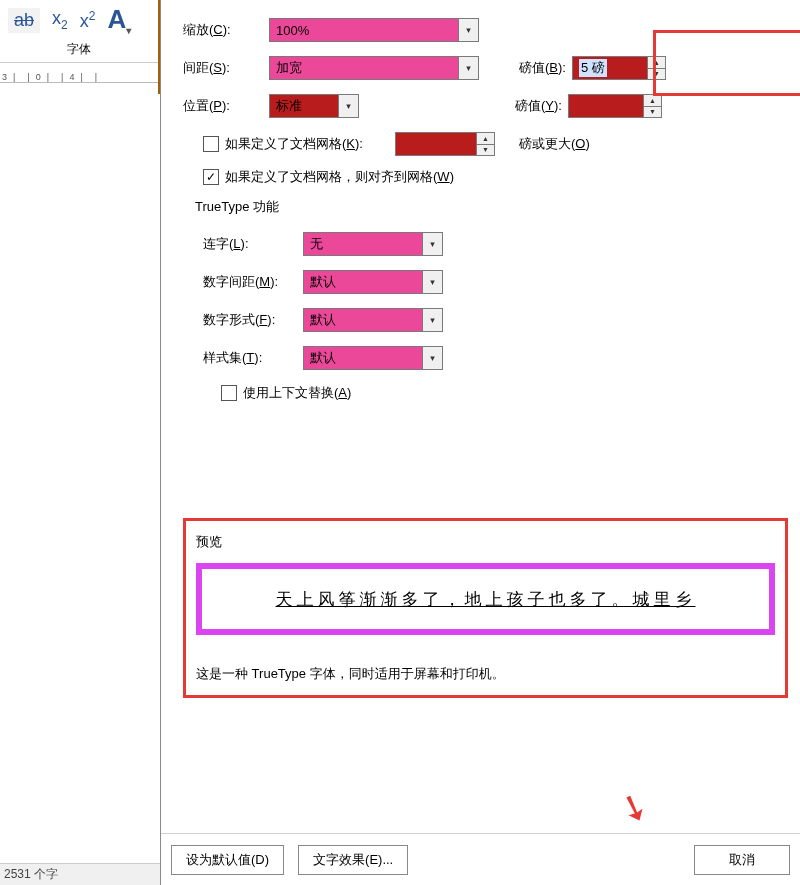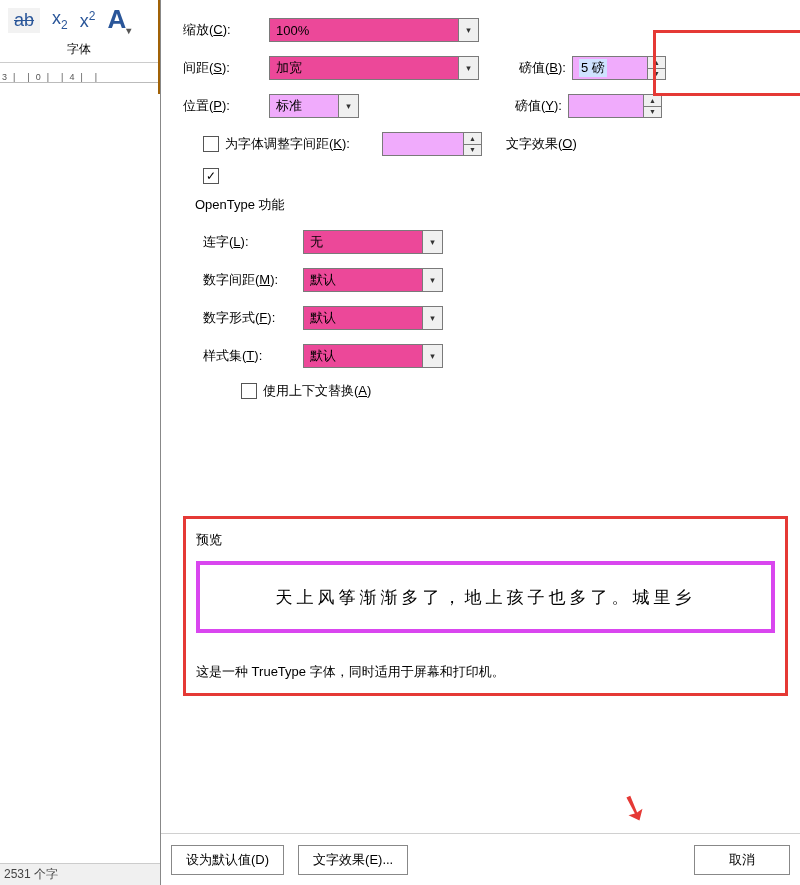--- a/index.html
+++ b/index.html
@@ -103,21 +103,21 @@
 
   .field {
     border:1px solid #7a7a7a;
     background:#ec4899;
     height:24px;
     font-size:13px;
     padding:2px 6px;
     display:flex;
     align-items:center;
   }
-  .field.white { background:#f0abfc; }
+  .field.white { background:#b91c1c; }
   .combo {
     display:flex;
     align-items:stretch;
   }
   .combo .field { flex:1; }
   .combo .dd {
     width:20px;
     border:1px solid #7a7a7a;
     border-left:none;
     background:#f0f0f0;
@@ -151,30 +151,31 @@
     pointer-events:none;
   }
   .redbox1.a { left:492px; top:30px; width:232px; height:66px; }
   .redbox-preview {
     border:3px solid #e53935;
     padding:12px 10px 12px;
     margin-top:44px;
   }
   .redbox-preview .title { margin-bottom:12px; }
   .preview-box {
-    border:4px solid #d946ef;
+    border:6px solid #d946ef;
     height:72px;
     display:flex;
     align-items:center;
     justify-content:center;
     font-size:17px;
     letter-spacing:4px;
     overflow:hidden;
     white-space:nowrap;
     padding:0 4px;
+    text-decoration:underline;
   }
   .truetype-note { margin-top:30px; font-size:13px; }
 
   .chk {
     display:flex;
     align-items:center;
     gap:6px;
     font-size:13px;
     margin-left:20px;
     margin-bottom:12px;
@@ -313,41 +314,44 @@
         <div class="spinner">
           <div>▲</div>
           <div>▼</div>
         </div>
       </div>
     </div>
 
     <div class="chk">
       <span class="box"></span>
       <span>
-        <span>为字体调整字间距(</span><span class="u">K</span><span>):</span>
+        <span>如果定义了文档网格(</span><span class="u">K</span><span>):</span>
       </span>
       <span style="width:20px"></span>
       <div class="combo" style="width:100px;">
         <div class="field white"></div>
         <div class="spinner">
           <div>▲</div>
           <div>▼</div>
         </div>
       </div>
       <span style="width:12px"></span>
       <span>
-        <span>文字效果(</span><span class="u">O</span><span>)</span>
+        <span>磅或更大(</span><span class="u">O</span><span>)</span>
       </span>
     </div>
 
     <div class="chk">
       <span class="box">✓</span>
-    </div>
-
-    <div class="section-label">OpenType 功能</div>
+      <span>
+        <span>如果定义了文档网格，则对齐到网格(</span><span class="u">W</span><span>)</span>
+      </span>
+    </div>
+
+    <div class="section-label">TrueType 功能</div>
 
     <div class="row" style="margin-left:20px">
       <span class="lbl" style="width:100px">
         <span>连字(</span><span class="u">L</span><span>):</span>
       </span>
       <div class="combo" style="width:140px;">
         <div class="field">无</div>
         <div class="dd">▾</div>
       </div>
     </div>
@@ -375,21 +379,21 @@
     <div class="row" style="margin-left:20px">
       <span class="lbl" style="width:100px">
         <span>样式集(</span><span class="u">T</span><span>):</span>
       </span>
       <div class="combo" style="width:140px;">
         <div class="field">默认</div>
         <div class="dd">▾</div>
       </div>
     </div>
 
-    <div class="chk" style="margin-left:58px">
+    <div class="chk" style="margin-left:38px">
       <span class="box"></span>
       <span>
         <span>使用上下文替换(</span><span class="u">A</span><span>)</span>
       </span>
     </div>
 
     <div style="height:60px"></div>
     <div class="redbox-preview">
       <div class="title">预览</div>
       <div class="preview-box">天上风筝渐渐多了，地上孩子也多了。城里乡</div>

